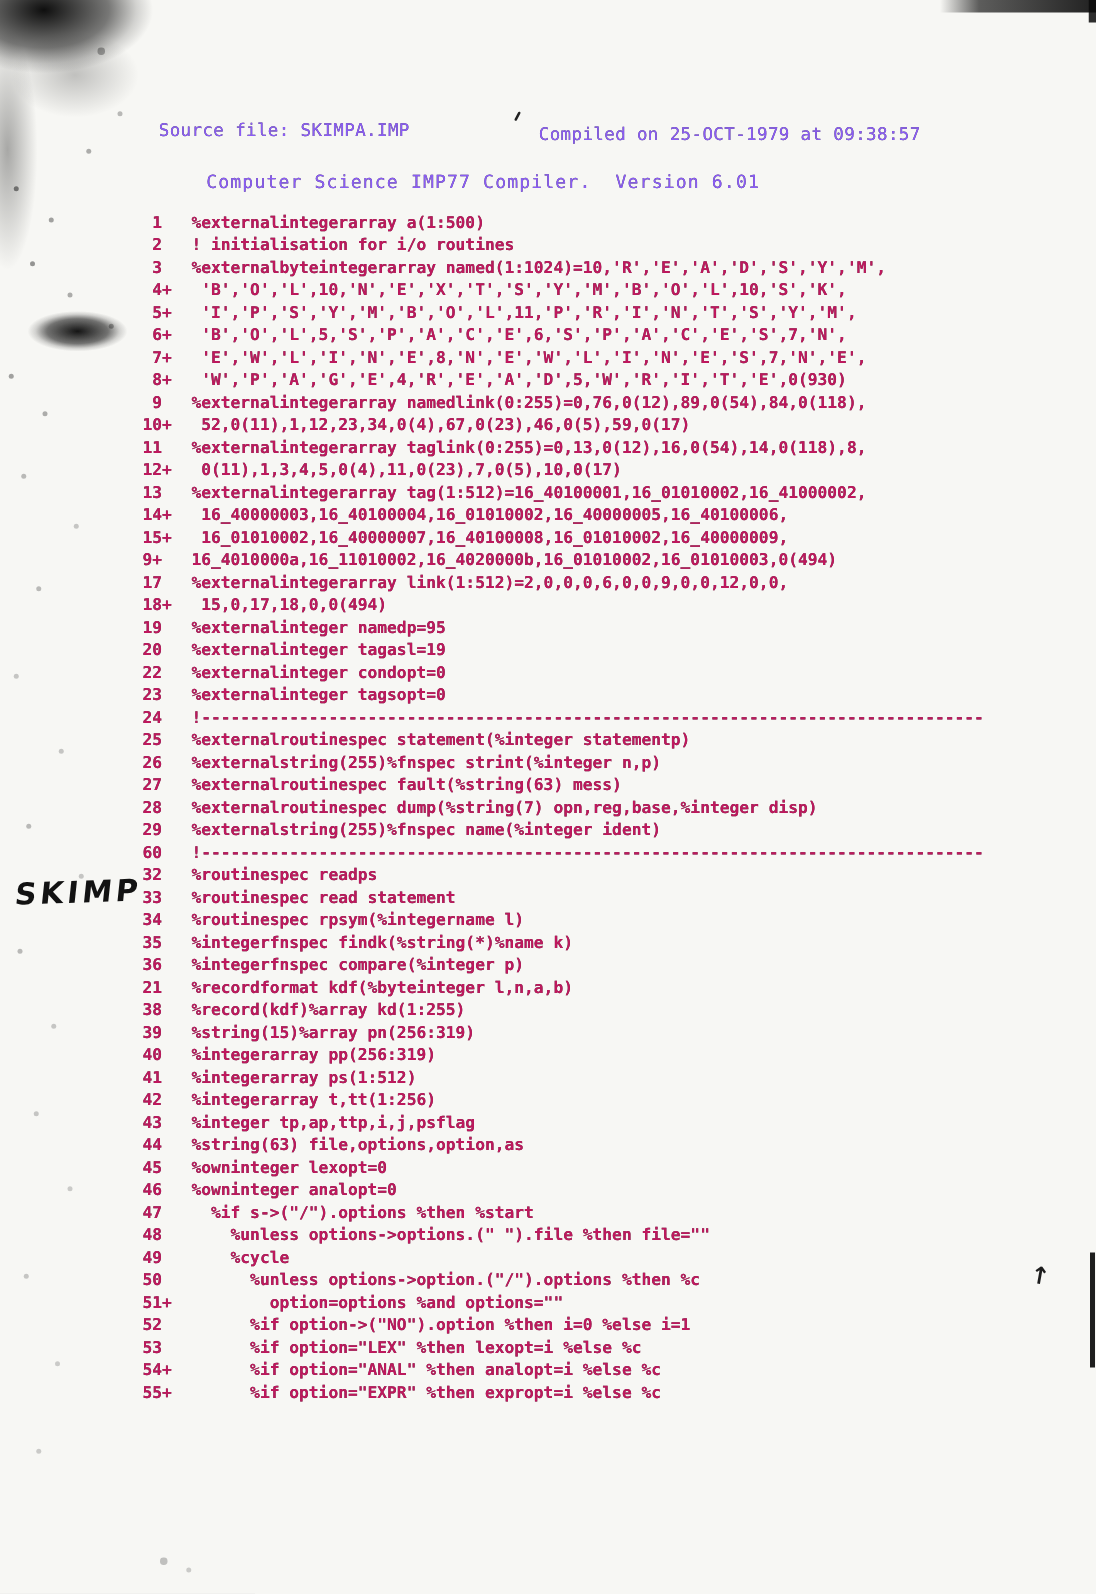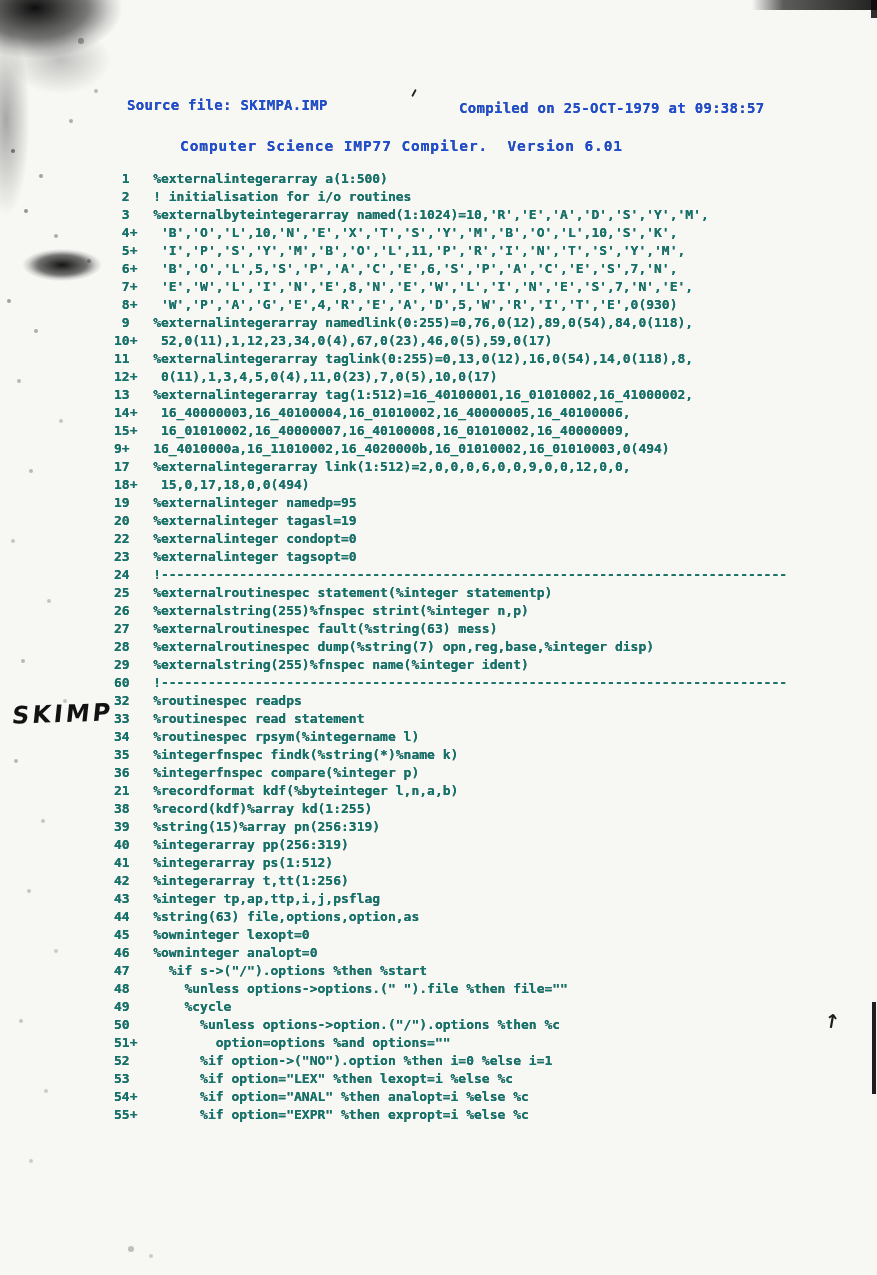--- a/index.html
+++ b/index.html
@@ -8,38 +8,38 @@
     width:877px;height:1275px;
     background:#f7f7f4;
     overflow:hidden;
     font-family:"DejaVu Sans Mono", monospace;
     color:#1a1a1a;
   }
   
   .hdr{
     position:absolute;
     font-family:"DejaVu Sans Mono", monospace;
-    font-weight:bold;
+    font-weight:normal;
     font-size:14px;
     letter-spacing:0.3px;
-    color:#1d4ed8;
+    color:#8b5cf6;
     text-shadow:0 0 0.5px rgba(0,0,0,.75);
     white-space:pre;
   }
   #src-file{left:127px;top:97px;}
-  #compiled{left:459px;top:100px;text-align:center;}
-  #compiler-line{left:180px;top:138px;letter-spacing:0.9px;font-size:14.5px;}
+  #compiled{left:431px;top:100px;text-align:center;}
+  #compiler-line{left:165px;top:138px;letter-spacing:0.9px;font-size:14.5px;}
   
   #listing{
     position:absolute;
     left:114px;top:170px;
     font-size:13px;
     font-weight:bold;
     line-height:18px;
-    color:#0f766e;
+    color:#be185d;
     text-shadow:0 0 0.5px rgba(0,0,0,.7);
   }
   .code-line{
     white-space:pre;
     height:18px;
   }
   
   #margin-note{
     position:absolute;
     left:12px;top:700px;

